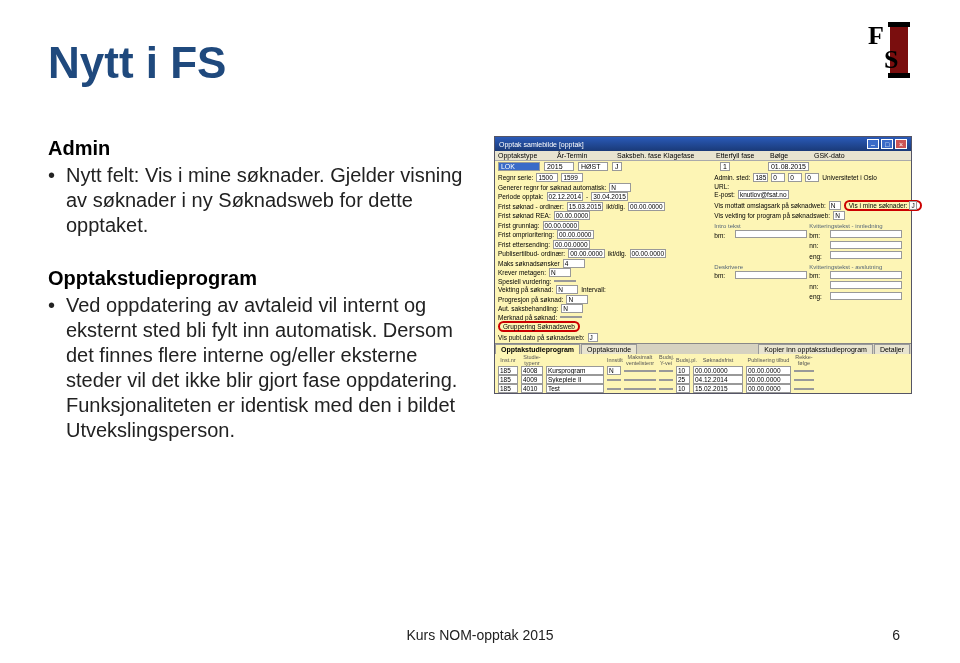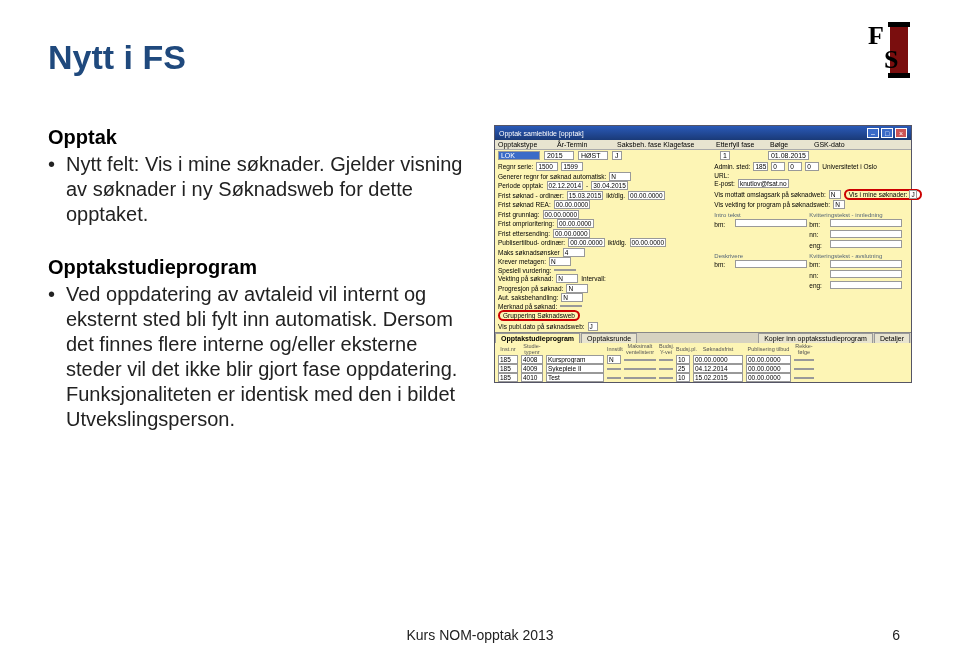--- a/index.html
+++ b/index.html
@@ -11,21 +11,21 @@
     position: relative;
     overflow: hidden;
   }
   .slide {
     width: 100%;
     height: 100%;
     padding: 38px 48px 20px 48px;
     position: relative;
   }
   .title {
-    font-size: 34px;
+    font-size: 44px;
     font-weight: bold;
     color: #1f497d;
     margin-bottom: 48px;
   }
   .logo {
     position: absolute;
     top: 20px;
     right: 40px;
     width: 60px;
     height: 60px;
@@ -214,21 +214,21 @@
       <rect x="30" y="4" width="18" height="52" fill="#7a0e0e"></rect>
       <rect x="28" y="2" width="22" height="5" fill="#000"></rect>
       <rect x="28" y="53" width="22" height="5" fill="#000"></rect>
       <text x="8" y="24" font-family="serif" font-size="26" font-weight="bold" fill="#000">F</text>
       <text x="24" y="48" font-family="serif" font-size="26" font-weight="bold" fill="#000">S</text>
     </svg>
   </div>
 
   <div class="content">
     <div class="text-col">
-      <div class="section-heading">Opptak</div>
+      <div class="section-heading">Admin</div>
       <div class="bullet">
         <div class="dot">•</div>
         <div class="btext">Nytt felt: Vis i mine søknader. Gjelder visning av søknader i ny Søknadsweb for dette opptaket.</div>
       </div>
       <div class="section-heading">Opptakstudieprogram</div>
       <div class="bullet">
         <div class="dot">•</div>
         <div class="btext">Ved oppdatering av avtaleid vil internt og eksternt sted bli fylt inn automatisk. Dersom det finnes flere interne og/eller eksterne steder vil det ikke blir gjort fase oppdatering. Funksjonaliteten er identisk med den i bildet Utvekslingsperson.</div>
       </div>
     </div>
@@ -479,16 +479,16 @@
                 <div class="cell c11">00.00.0000</div>
                 <div class="cell c13"></div>
               </div>
             </div>
         </div>
       </div>
     </div>
   </div>
 
   <div class="footer">
-    <span class="ftext">Kurs NOM-opptak 2013</span>
+    <span class="ftext">Kurs NOM-opptak 2015</span>
     <span class="pagenum">6</span>
   </div>
 </div>
 
 </body></html>

